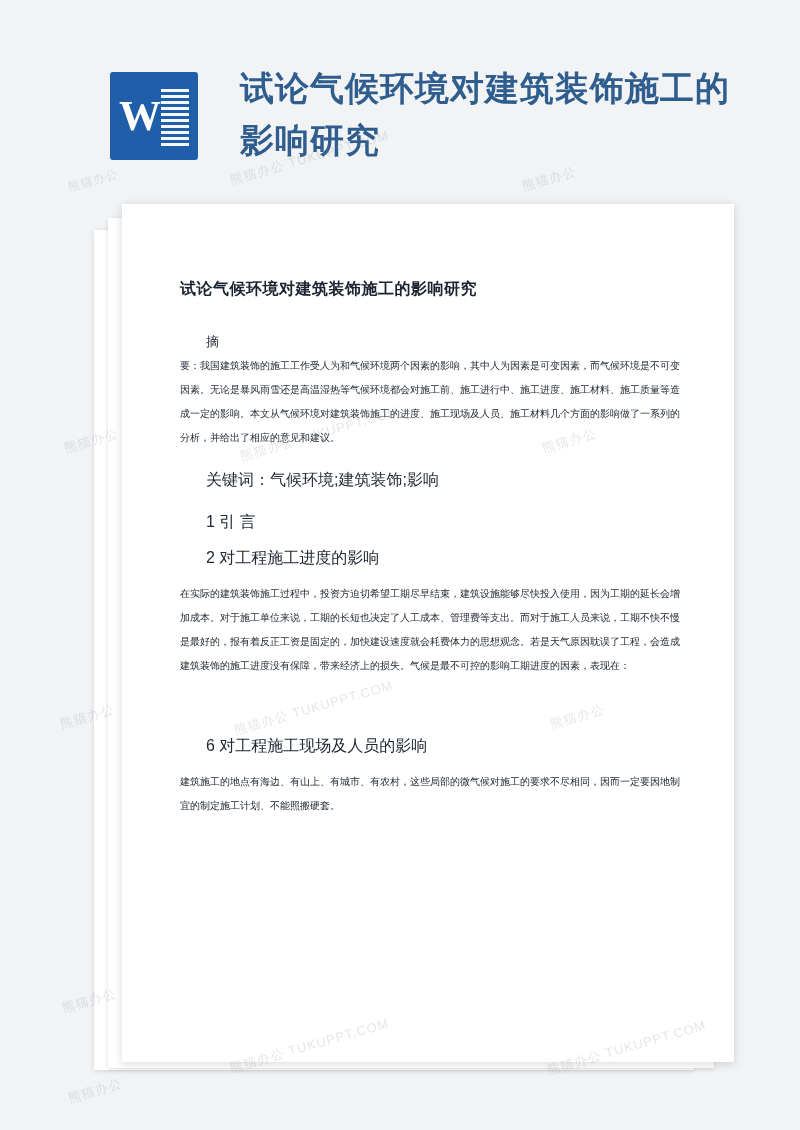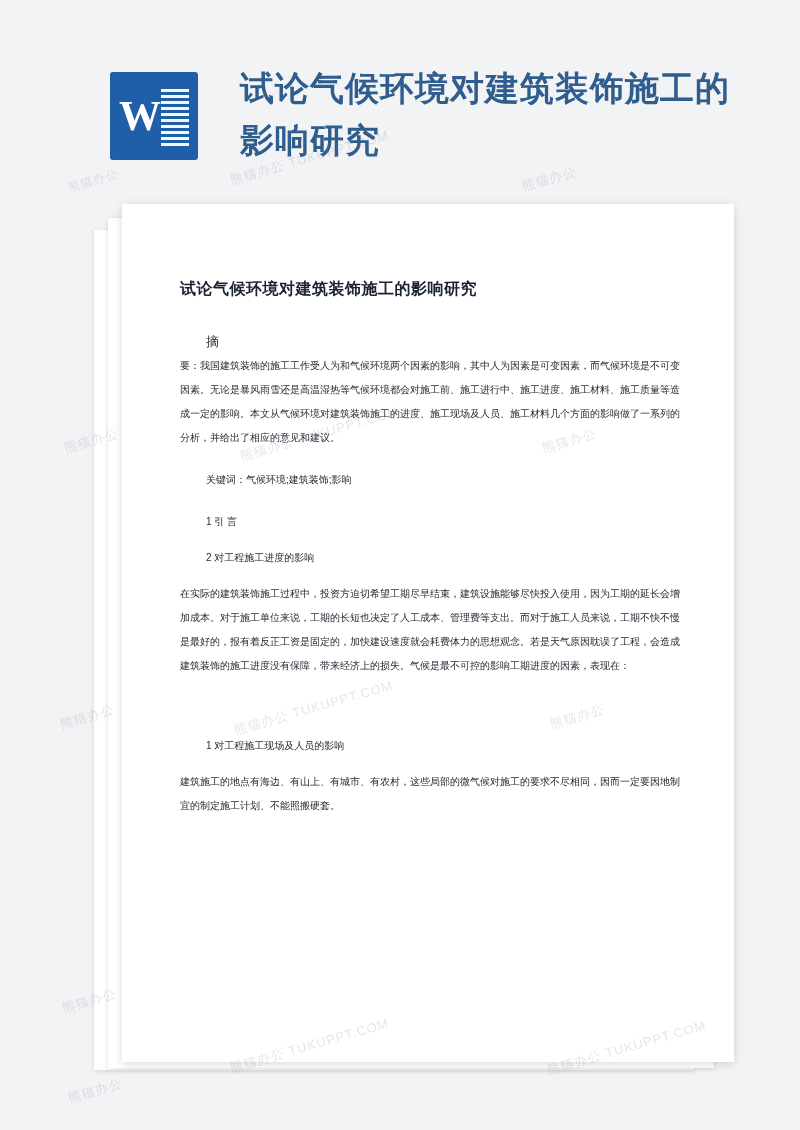--- a/index.html
+++ b/index.html
@@ -130,21 +130,21 @@
   .body-text {
     font-size: 10px;
     color: #222a33;
     line-height: 24px;
     text-align: justify;
   }
   .gap-s { margin-top: 18px; }
   .gap-m { margin-top: 12px; }
   .gap-xl { margin-top: 56px; }
   .section-head {
-    font-size: 10px;
+    font-size: 16px;
     color: #222a33;
     line-height: 24px;
     text-indent: 26px;
   }
 
   
   .wm {
     position: absolute;
     color: rgba(120,130,145,.20);
     font-size: 13px;
@@ -191,21 +191,21 @@
       <div class="abstract-label">摘</div>
       <div class="body-text">要：我国建筑装饰的施工工作受人为和气候环境两个因素的影响，其中人为因素是可变因素，而气候环境是不可变因素。无论是暴风雨雪还是高温湿热等气候环境都会对施工前、施工进行中、施工进度、施工材料、施工质量等造成一定的影响。本文从气候环境对建筑装饰施工的进度、施工现场及人员、施工材料几个方面的影响做了一系列的分析，并给出了相应的意见和建议。</div>
 
       <div class="section-head gap-s">关键词：气候环境;建筑装饰;影响</div>
 
       <div class="section-head gap-s">1 引 言</div>
 
       <div class="section-head gap-m">2 对工程施工进度的影响</div>
       <div class="body-text gap-m">在实际的建筑装饰施工过程中，投资方迫切希望工期尽早结束，建筑设施能够尽快投入使用，因为工期的延长会增加成本。对于施工单位来说，工期的长短也决定了人工成本、管理费等支出。而对于施工人员来说，工期不快不慢是最好的，报有着反正工资是固定的，加快建设速度就会耗费体力的思想观念。若是天气原因耽误了工程，会造成建筑装饰的施工进度没有保障，带来经济上的损失。气候是最不可控的影响工期进度的因素，表现在：</div>
 
-      <div class="section-head gap-xl">1 对工程施工现场及人员的影响</div>
+      <div class="section-head gap-xl">6 对工程施工现场及人员的影响</div>
       <div class="body-text gap-m">建筑施工的地点有海边、有山上、有城市、有农村，这些局部的微气候对施工的要求不尽相同，因而一定要因地制宜的制定施工计划、不能照搬硬套。</div>
 
     </div>
   </div>
 </div>
 
 <div class="wm small" style="left:66px; top:180px;">熊猫办公</div>
 <div class="wm" style="left:228px; top:172px;">熊猫办公 TUKUPPT.COM</div>
 <div class="wm" style="left:520px; top:178px;">熊猫办公</div>
 

